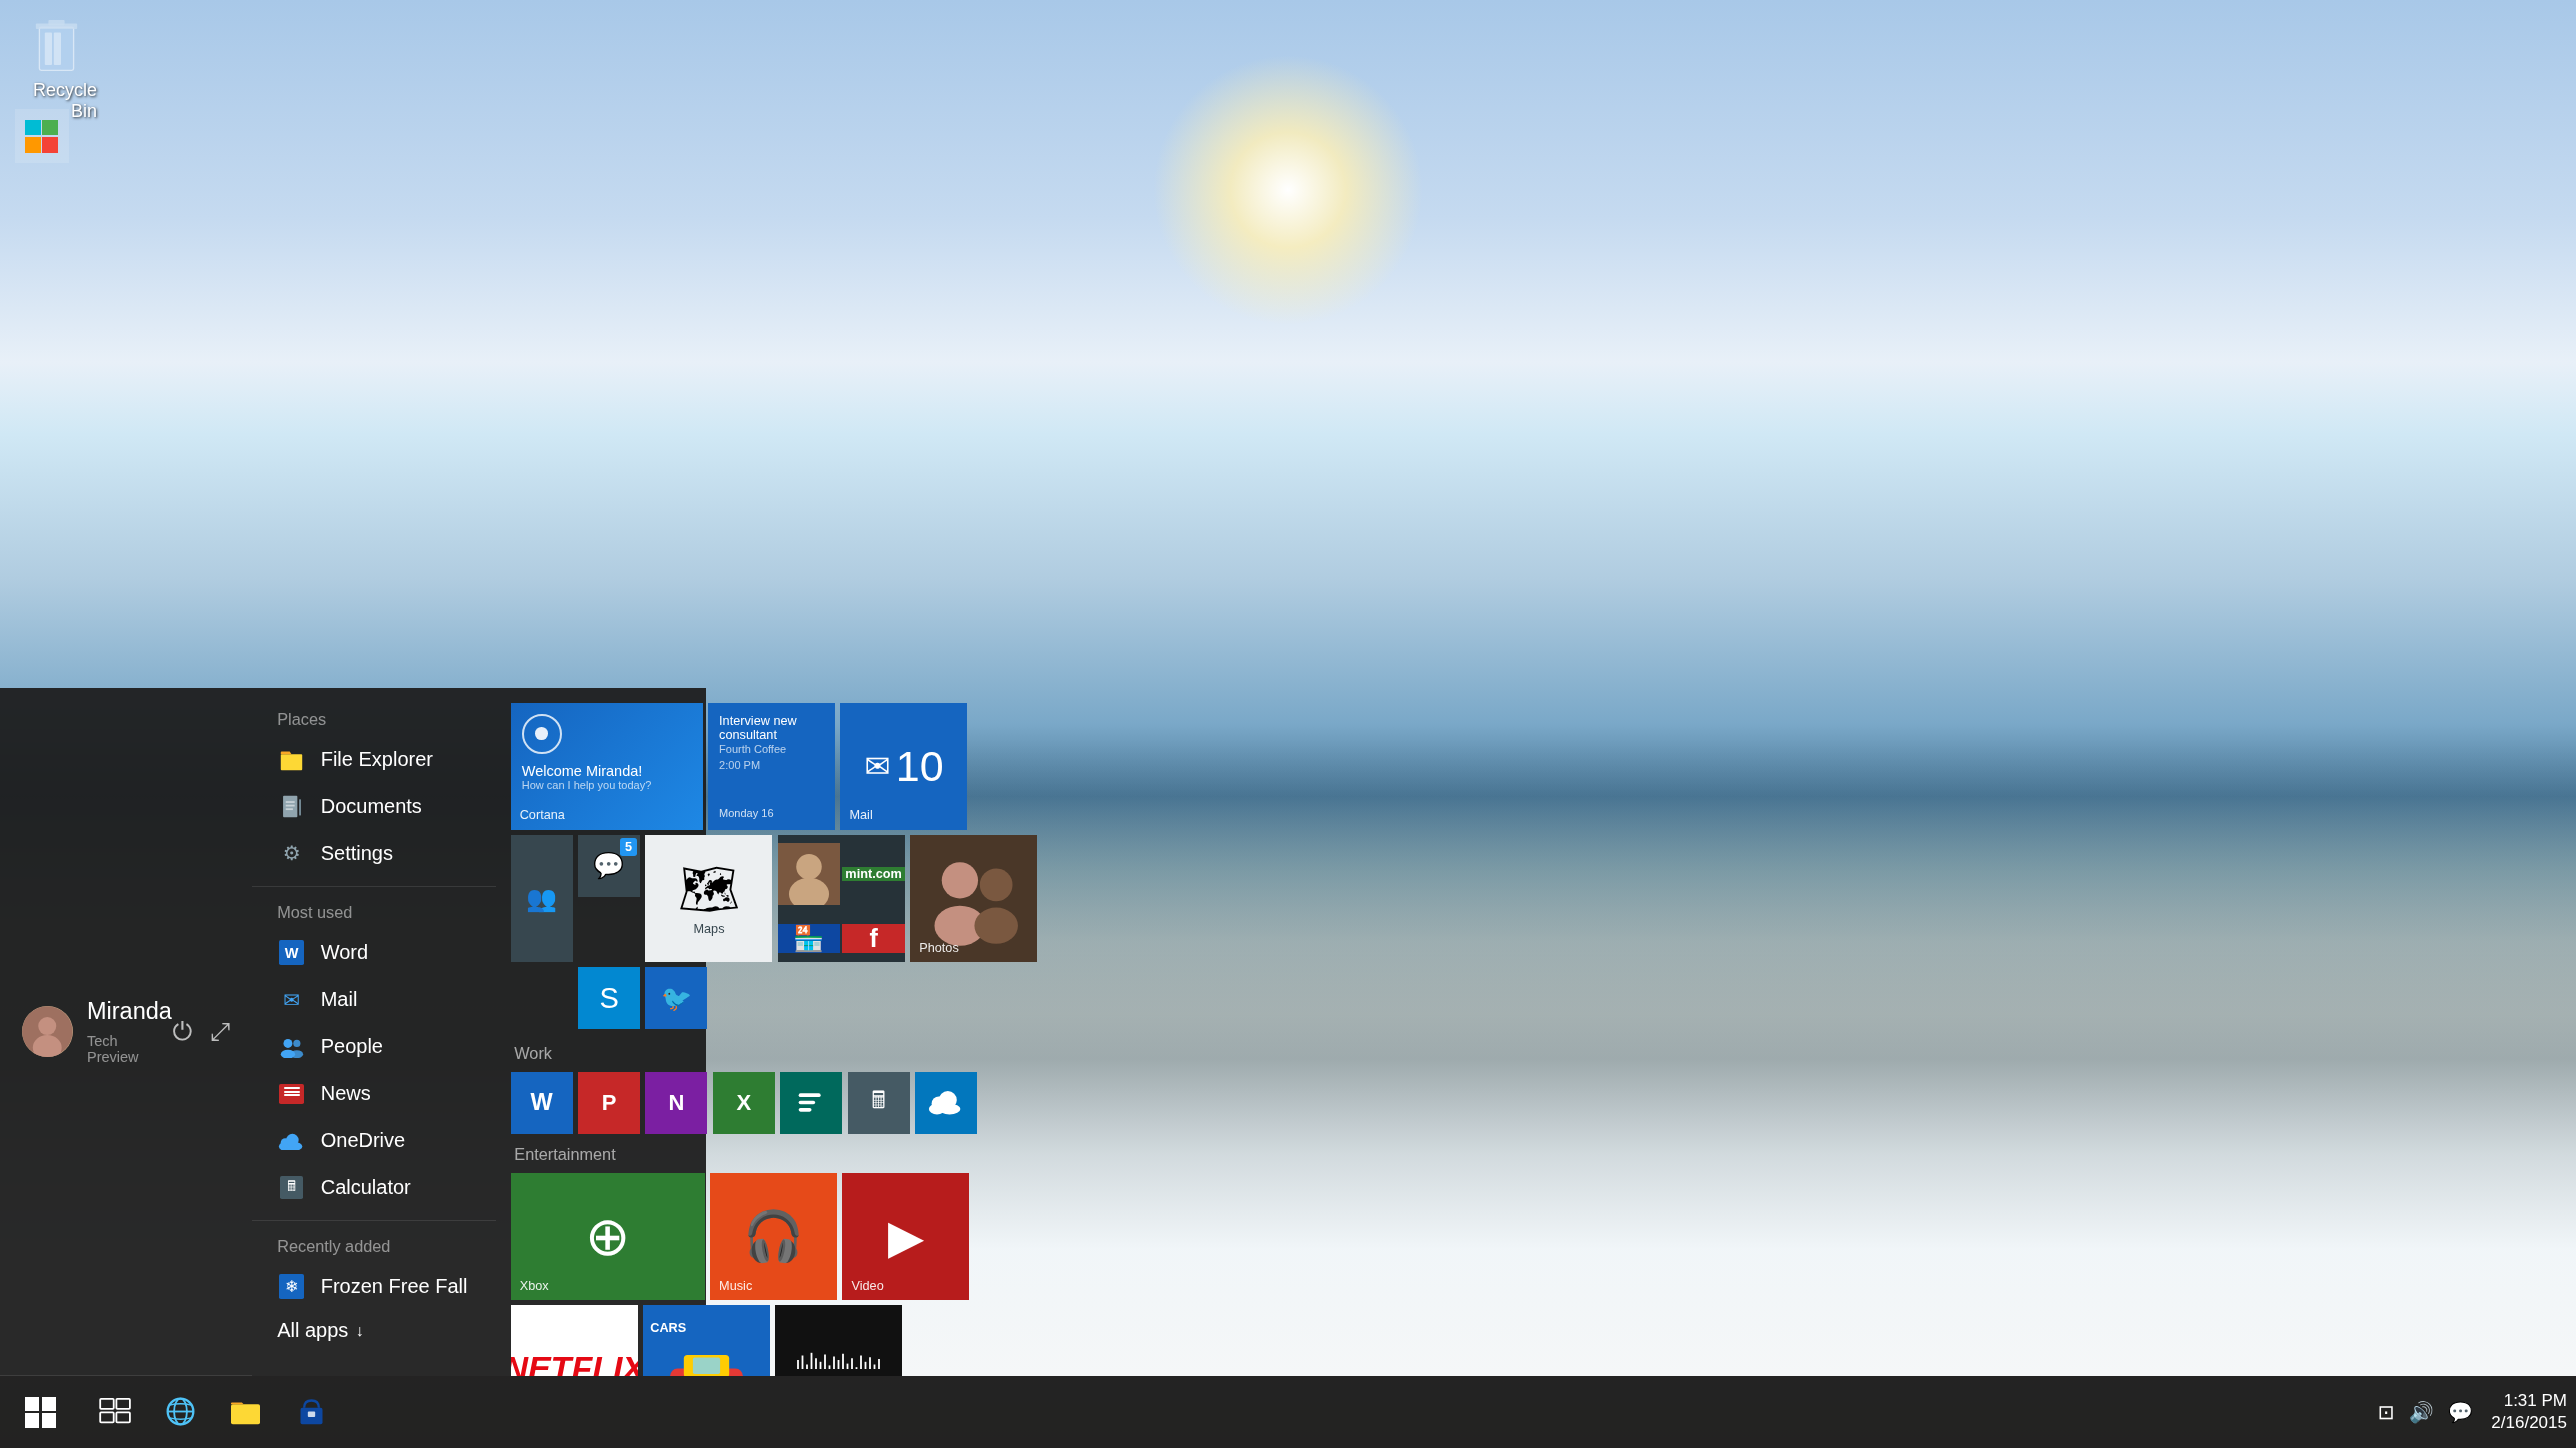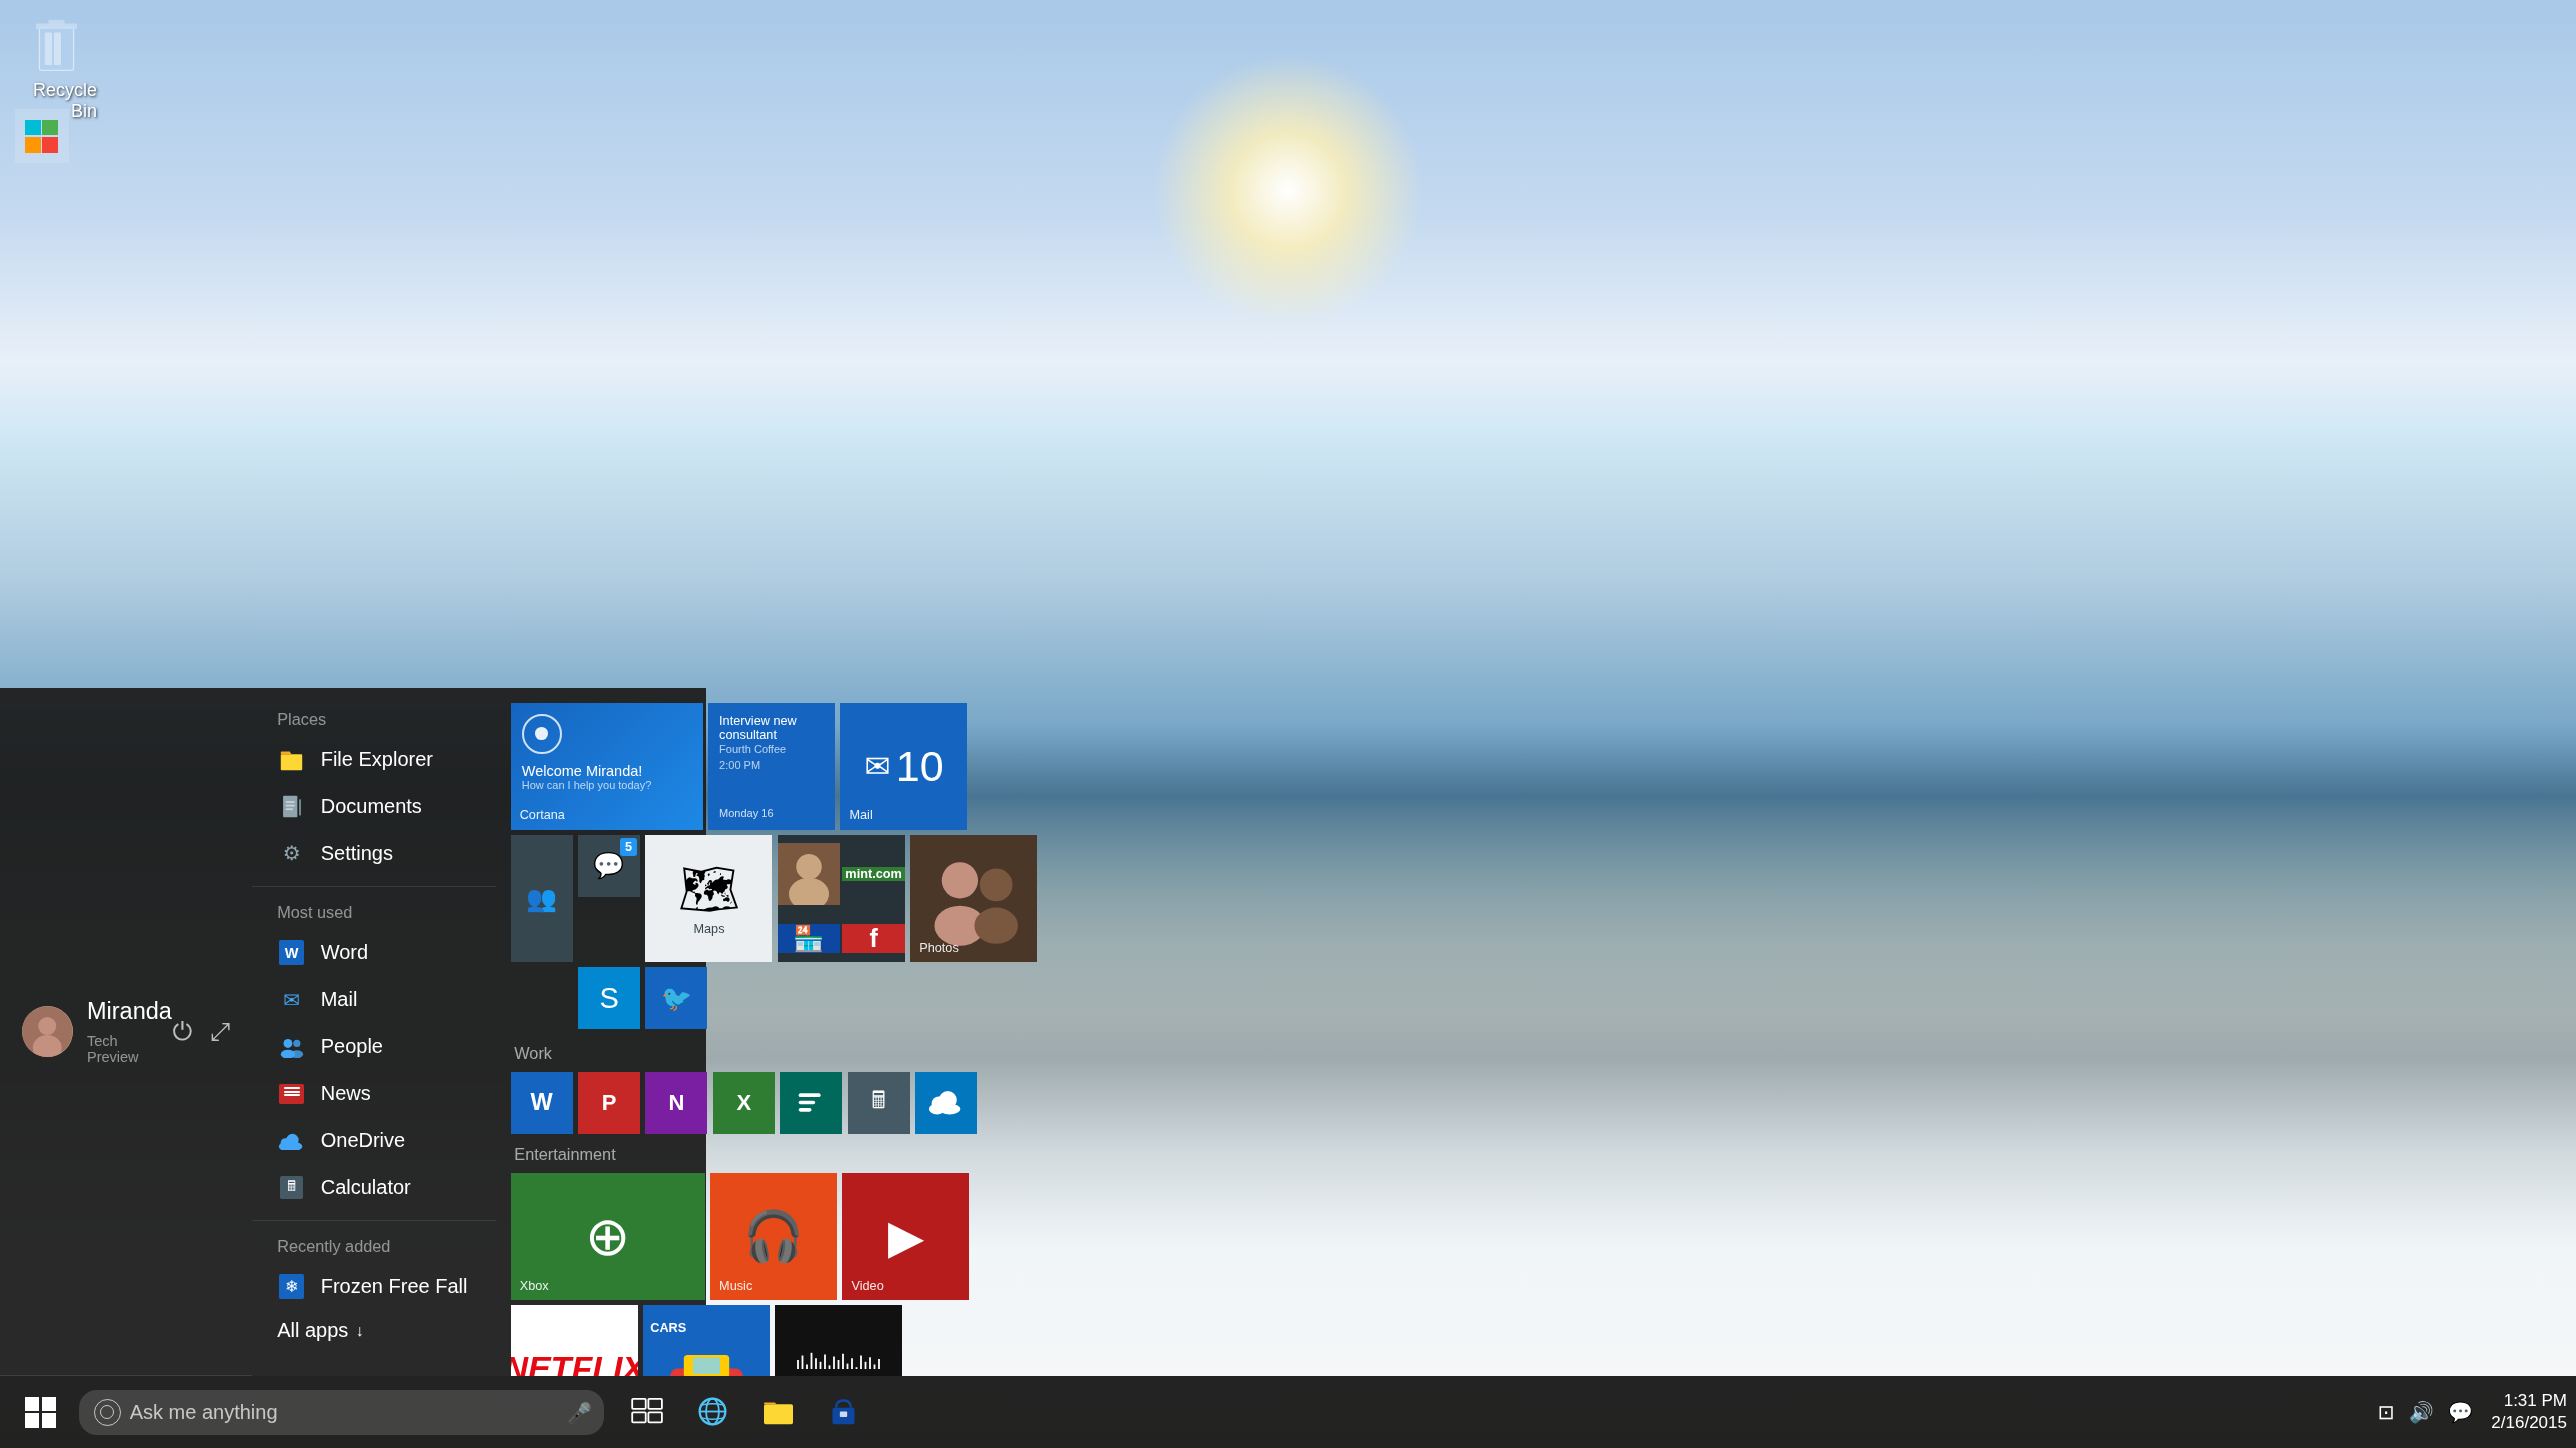--- a/index.html
+++ b/index.html
@@ -810,27 +810,20 @@
 
   <div class="taskbar-start">
     <div style="display:grid;grid-template-columns:1fr 1fr;gap:2.7px;width:31px;height:31px;">
       <div style="background:white;"></div>
       <div style="background:white;"></div>
       <div style="background:white;"></div>
       <div style="background:white;"></div>
     </div>
   </div>
 
-  <div class="taskbar-search">
-    <div class="search-icon-wrap">
-      <div style="width:14.5px;height:14.5px;border:1.8px solid rgba(255,255,255,0.7);border-radius:50%;"></div>
-    </div>
-    <span class="ask-text">Ask me anything</span>
-    <div class="mic-icon">🎤</div>
-  </div>
 
   <div class="taskbar-apps">
     <div class="taskbar-app">
       <svg width="33" height="27" viewBox="0 0 36 30">
         <rect x="1" y="1" width="15" height="11" rx="1" fill="none" stroke="white" stroke-width="2"></rect>
         <rect x="19" y="1" width="15" height="11" rx="1" fill="none" stroke="white" stroke-width="2"></rect>
         <rect x="1" y="16" width="15" height="11" rx="1" fill="none" stroke="white" stroke-width="2"></rect>
         <rect x="19" y="16" width="15" height="11" rx="1" fill="none" stroke="white" stroke-width="2"></rect>
       </svg>
     </div>

